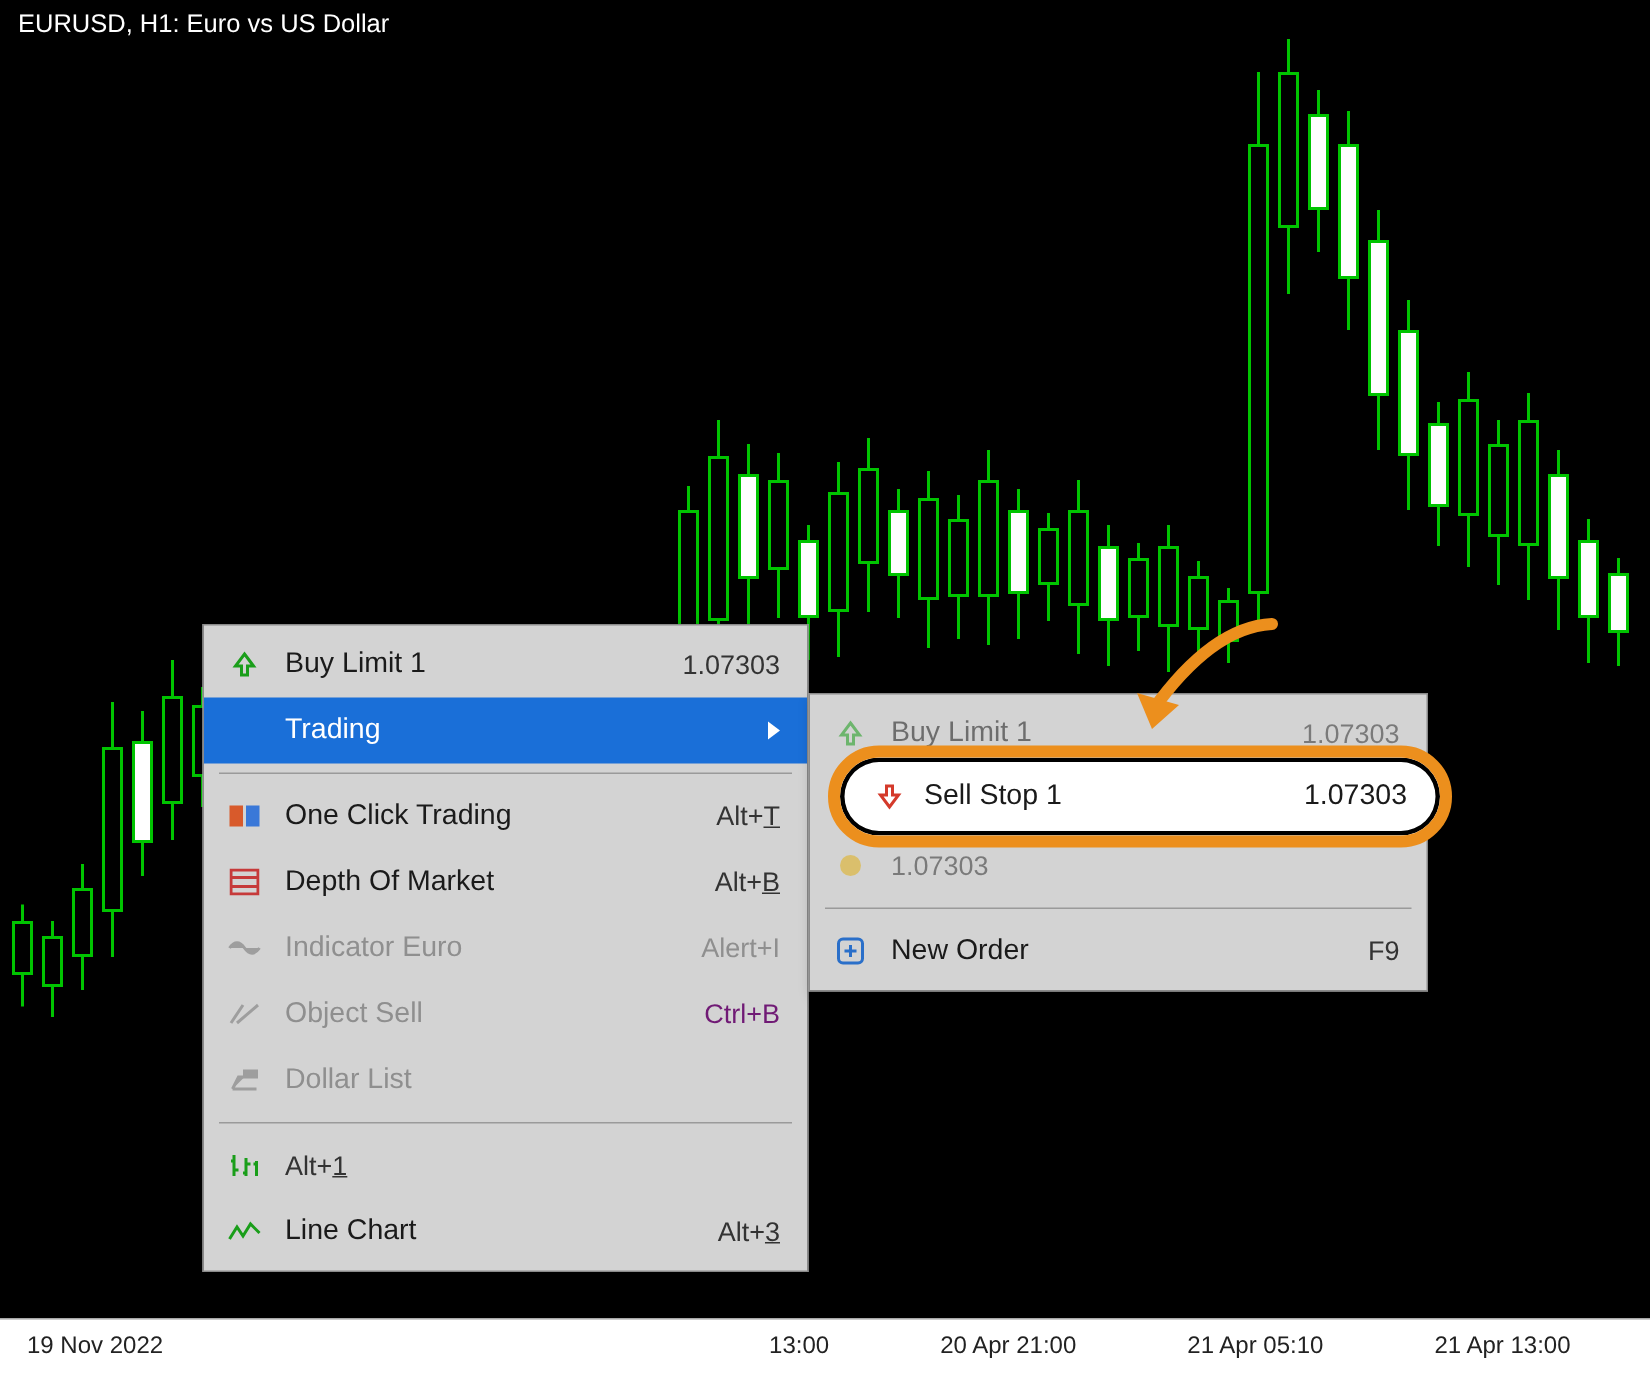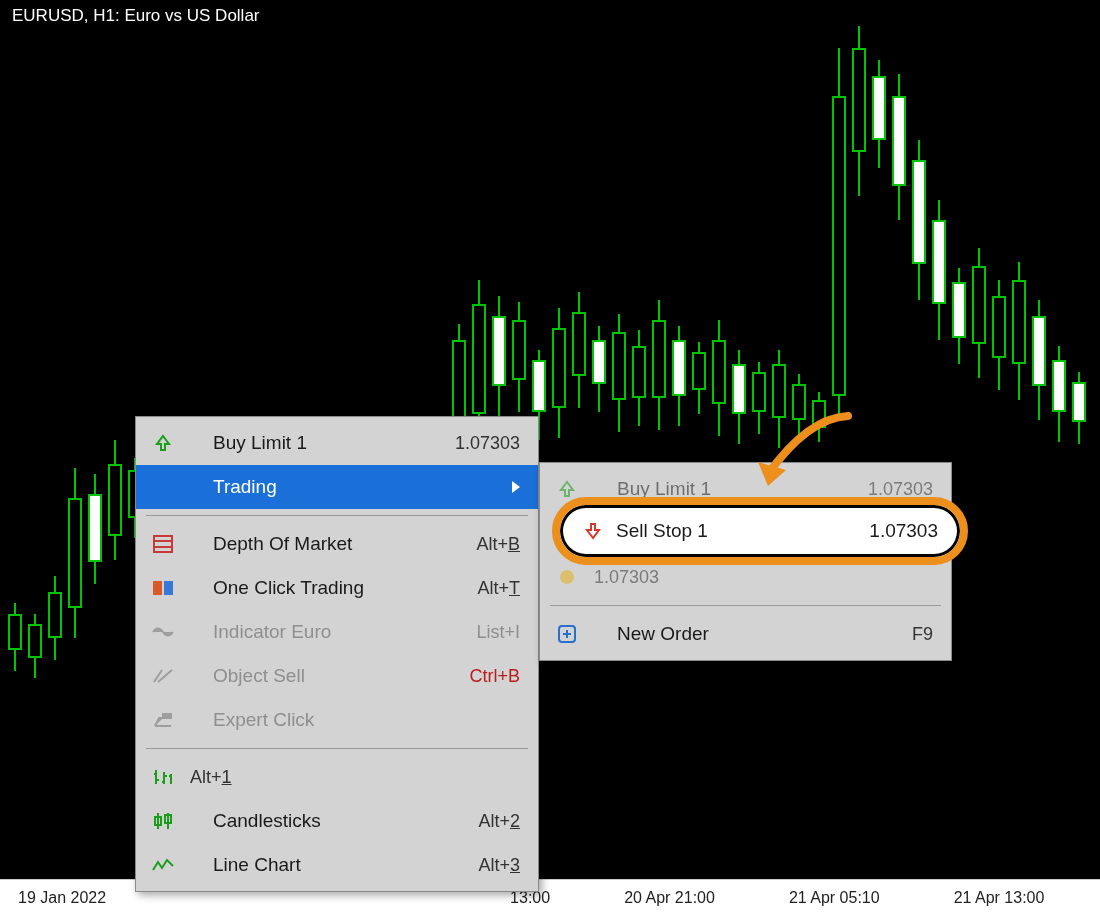--- a/index.html
+++ b/index.html
@@ -85,21 +85,21 @@
     background: #1a6fd8;
     color: #fff;
   }
   .menu .icon {
     width: 30px;
     display: flex;
     justify-content: center;
     align-items: center;
     flex: 0 0 30px;
   }
-  .menu .label { flex: 1 1 auto; margin-left: 23px; }
+  .menu .label { flex: 1 1 auto; }
   .menu .accel { flex: 0 0 auto; color: #333; font-size: 18px; }
   .menu .row.disabled { color: #8f8f8f; }
   .menu .row.disabled svg * { stroke: #9e9e9e !important; fill: #9e9e9e !important; }
   .menu .sep {
     height: 1px;
     background: #9a9a9a;
     margin: 6px 10px;
   }
   .accel u { text-decoration: underline; }
   .submenu-caret {
@@ -314,21 +314,21 @@
         <div class="wick" style="top: 346px; height: 96px;"></div>
         <div class="body dn" style="top: 360px; height: 52px;"></div>
       </div>
       <div class="candle" style="left: 1072px;">
         <div class="wick" style="top: 372px; height: 72px;"></div>
         <div class="body dn" style="top: 382px; height: 40px;"></div>
       </div>
     </div>
 
   <div class="x-axis">
-    <span class="x-tick">19 Jan 2022</span>
+    <span class="x-tick">19 Nov 2022</span>
     <span class="x-tick" style="margin-left:330px">13:00</span>
     <span class="x-tick">20 Apr 21:00</span>
     <span class="x-tick">21 Apr 05:10</span>
     <span class="x-tick">21 Apr 13:00</span>
 
   </div>
 </div>
 
 <div class="menu menu1">
   <div class="row">
@@ -344,93 +344,81 @@
   <div class="row hover">
     <span class="icon"></span>
     <span class="label">Trading</span>
     <span class="submenu-caret"></span>
   </div>
 
   <div class="sep"></div>
 
   <div class="row">
     <span class="icon">
+      <svg width="22" height="18">
+          <rect x="1" y="2" width="9" height="14" fill="#d85a2b"></rect>
+          <rect x="12" y="2" width="9" height="14" fill="#3a78d8"></rect>
+        </svg>
+    </span>
+    <span class="label">One Click Trading</span>
+    <span class="accel">Alt+<u>T</u></span>
+  </div>
+
+  <div class="row">
+    <span class="icon">
       <svg width="20" height="18">
           <rect x="1" y="1" width="18" height="16" fill="none" stroke="#c63a3a" stroke-width="2"></rect>
           <line x1="1" y1="6" x2="19" y2="6" stroke="#c63a3a" stroke-width="2"></line>
           <line x1="1" y1="12" x2="19" y2="12" stroke="#c63a3a" stroke-width="2"></line>
         </svg>
     </span>
     <span class="label">Depth Of Market</span>
     <span class="accel">Alt+<u>B</u></span>
   </div>
 
-  <div class="row">
-    <span class="icon">
-      <svg width="22" height="18">
-          <rect x="1" y="2" width="9" height="14" fill="#d85a2b"></rect>
-          <rect x="12" y="2" width="9" height="14" fill="#3a78d8"></rect>
-        </svg>
-    </span>
-    <span class="label">One Click Trading</span>
-    <span class="accel">Alt+<u>T</u></span>
-  </div>
-
   <div class="row disabled">
     <span class="icon">
       <svg width="22" height="14">
           <path d="M1 7 Q6 0 11 7 T21 7" fill="none" stroke="#9e9e9e" stroke-width="2"></path>
         </svg>
     </span>
     <span class="label">Indicator Euro</span>
-    <span class="accel" style="color:#8f8f8f">List+I</span>
+    <span class="accel" style="color:#8f8f8f">Alert+I</span>
   </div>
 
   <div class="row disabled">
     <span class="icon">
       <svg width="22" height="16">
           <path d="M2 14 L10 2 M6 14 L20 2" fill="none" stroke="#9e9e9e" stroke-width="2"></path>
         </svg>
     </span>
     <span class="label">Object Sell</span>
-    <span class="accel" style="color:#b91c1c">Ctrl+B</span>
+    <span class="accel" style="color:#701a75">Ctrl+B</span>
   </div>
 
   <div class="row disabled">
     <span class="icon">
       <svg width="22" height="16">
           <path d="M3 14 L7 6 L11 6 L11 2 L19 2 L19 6 L11 6 M3 14 L19 14" fill="none" stroke="#9e9e9e" stroke-width="2"></path>
         </svg>
     </span>
-    <span class="label">Expert Click</span>
+    <span class="label">Dollar List</span>
   </div>
 
   <div class="sep"></div>
 
   <div class="row">
     <span class="icon">
       <svg width="22" height="18">
           <path d="M4 2 L4 16 M2 6 L4 6 M4 12 L7 12 M12 4 L12 16 M10 14 L12 14 M12 8 L15 8 M19 6 L19 16 M17 8 L19 8" stroke="#1a9e1a" stroke-width="2"></path>
         </svg>
     </span>
     <span class="accel">Alt+<u>1</u></span>
   </div>
 
-  <div class="row">
-    <span class="icon">
-      <svg width="22" height="18">
-          <line x1="6" y1="1" x2="6" y2="17" stroke="#1a9e1a" stroke-width="2"></line>
-          <rect x="3" y="5" width="6" height="8" fill="none" stroke="#1a9e1a" stroke-width="2"></rect>
-          <line x1="16" y1="1" x2="16" y2="17" stroke="#1a9e1a" stroke-width="2"></line>
-          <rect x="13" y="3" width="6" height="8" fill="none" stroke="#1a9e1a" stroke-width="2"></rect>
-        </svg>
-    </span>
-    <span class="label">Candlesticks</span>
-    <span class="accel">Alt+<u>2</u></span>
-  </div>
 
   <div class="row">
     <span class="icon">
       <svg width="22" height="14">
           <path d="M1 12 L6 4 L10 10 L15 2 L21 8" fill="none" stroke="#1a9e1a" stroke-width="2"></path>
         </svg>
     </span>
     <span class="label">Line Chart</span>
     <span class="accel">Alt+<u>3</u></span>
   </div>

